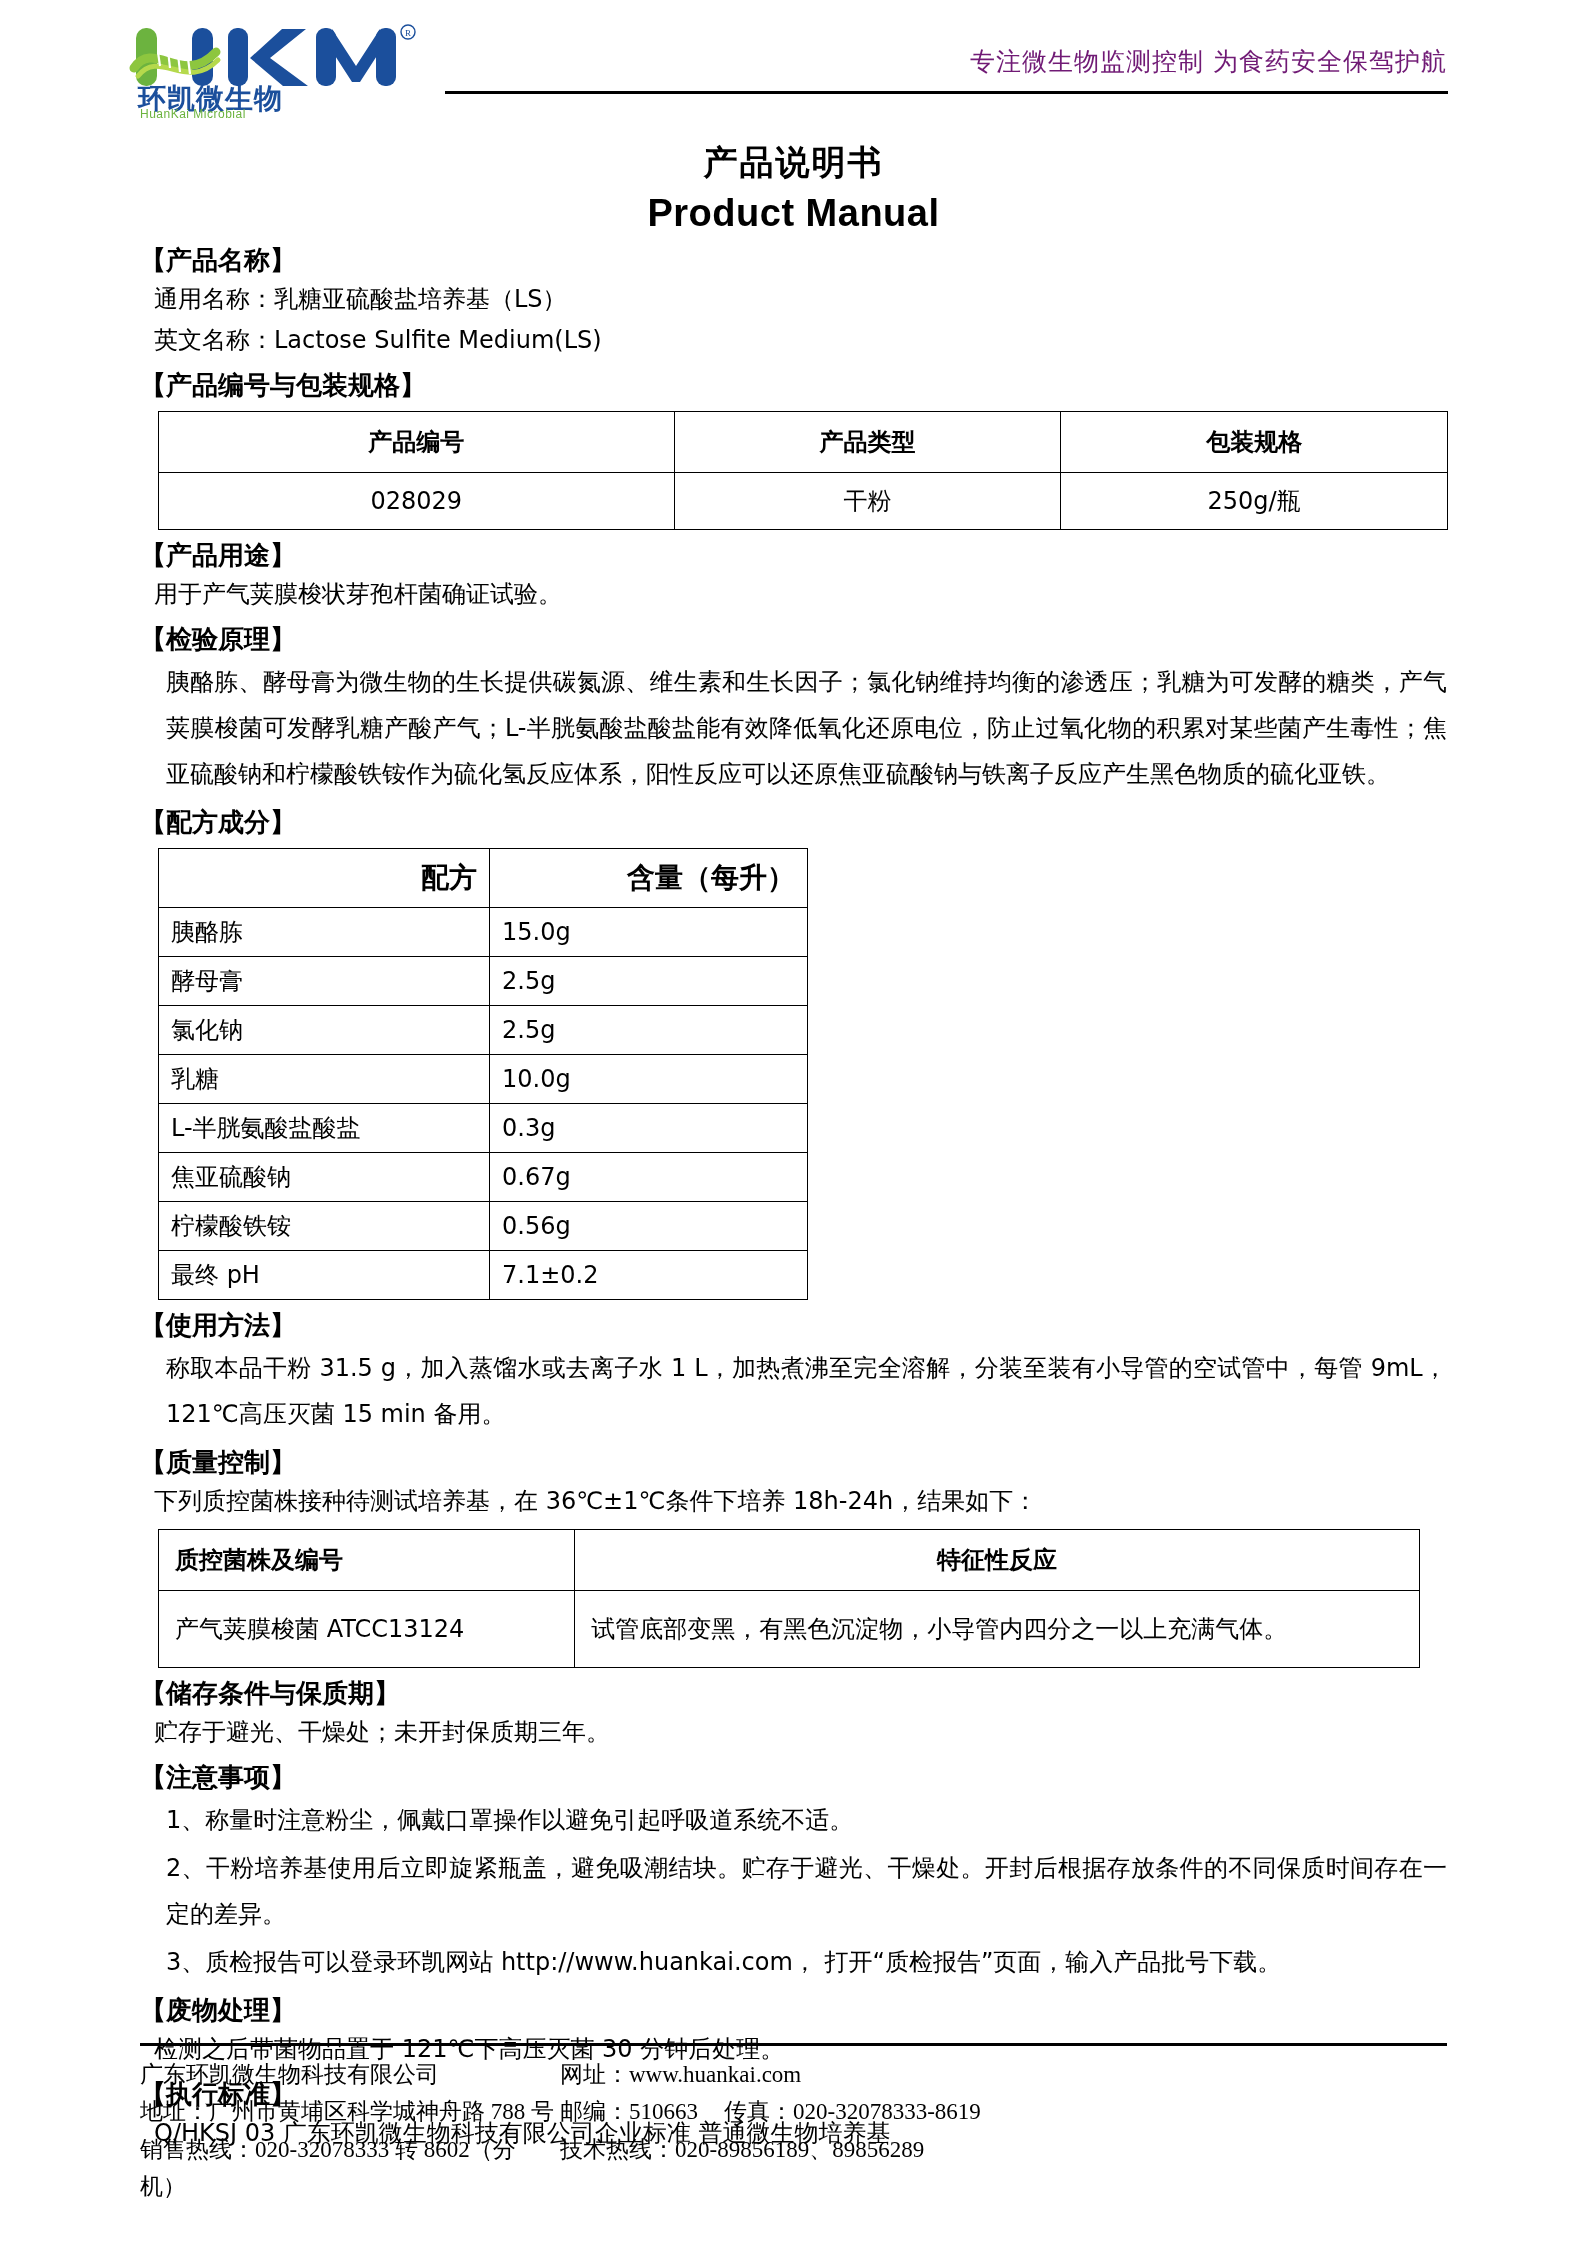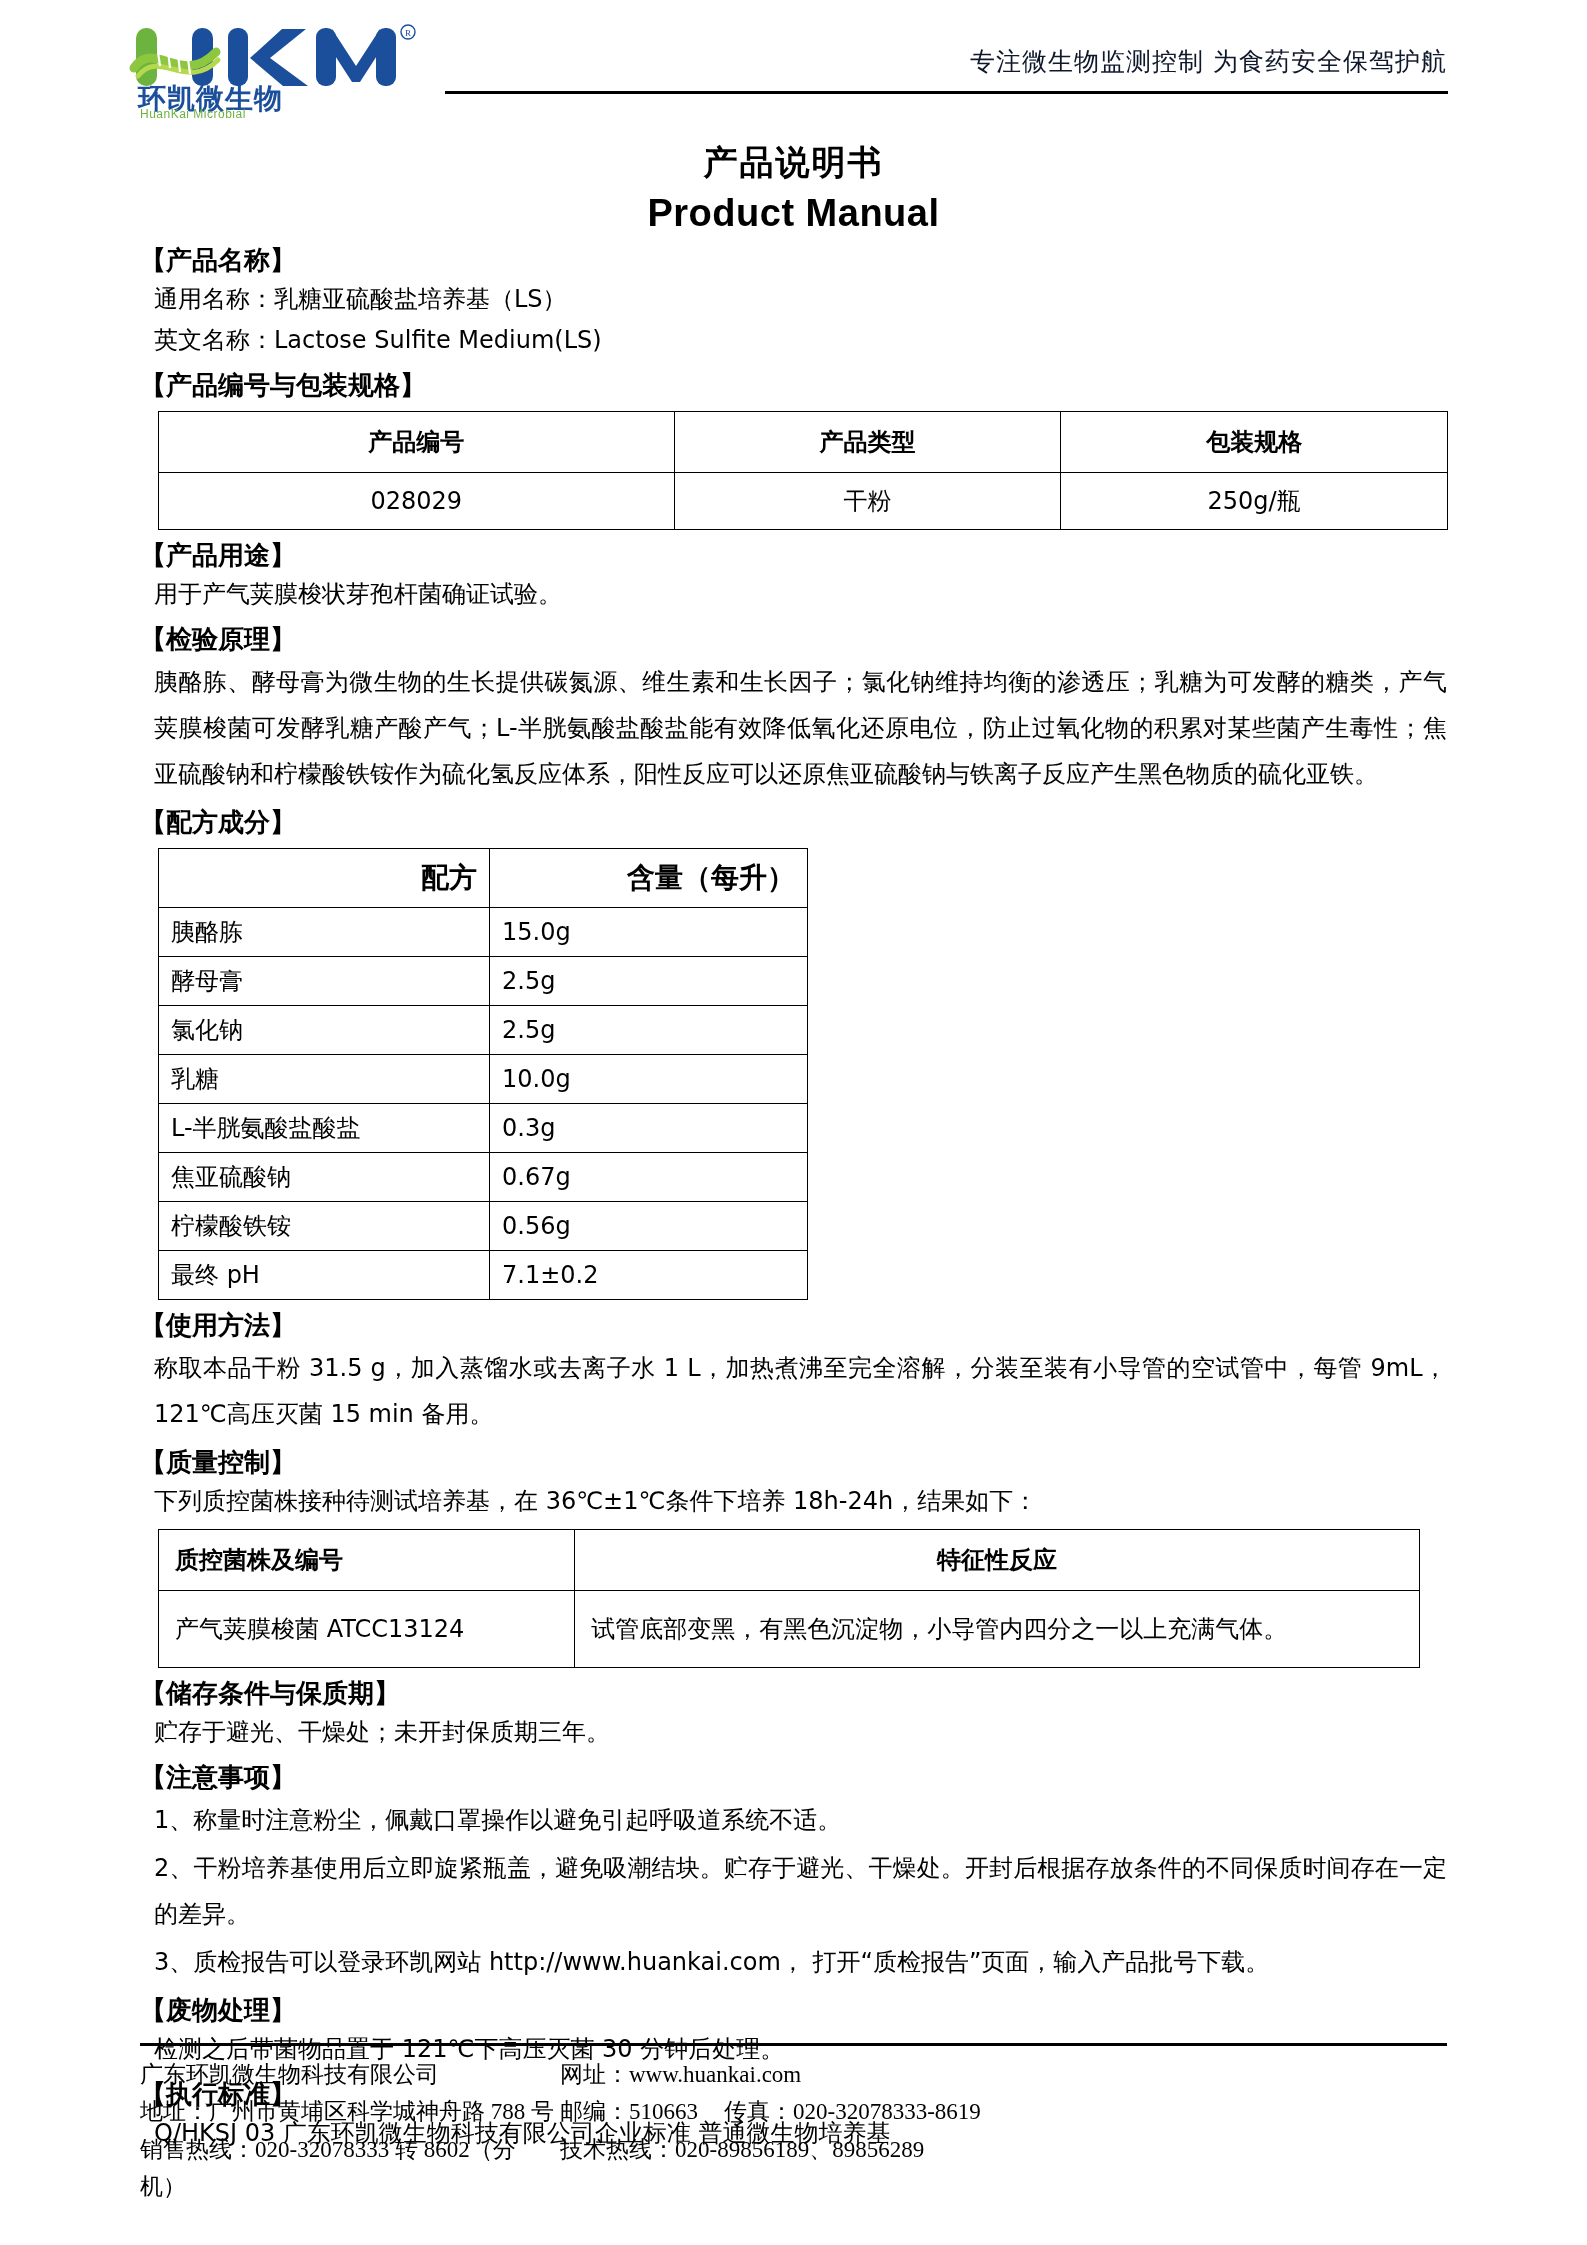--- a/index.html
+++ b/index.html
@@ -37,21 +37,21 @@
     width: 310px;
     height: 100px;
   }
   .logo-svg { display: block; }
   .tagline {
     position: absolute;
     right: 0;
     bottom: 40px;
     font-size: 25px;
     letter-spacing: 1px;
-    color: #0f172a;
+    color: #701a75;
     white-space: nowrap;
     font-family: "DejaVu Sans", "Liberation Sans", sans-serif;
   }
   .header-rule {
     position: absolute;
     left: 305px;
     right: -1px;
     bottom: 24px;
     border-bottom: 3px solid #000;
   }
@@ -84,21 +84,21 @@
   }
   .body-line {
     font-size: 24px;
     line-height: 1.62;
     margin: 2px 0 2px 14px;
     font-family: "DejaVu Sans", "Liberation Sans", sans-serif;
   }
   .body-para {
     font-size: 24px;
     line-height: 1.92;
-    margin: 2px 0 2px 14px;
+    margin: 2px 0 2px 26px;
     text-align: justify;
     font-family: "DejaVu Sans", "Liberation Sans", sans-serif;
   }
 
   
   table {
     border-collapse: collapse;
     margin: 8px 0 6px 18px;
     font-family: "DejaVu Sans", "Liberation Sans", sans-serif;
     border-radius: 9px;

